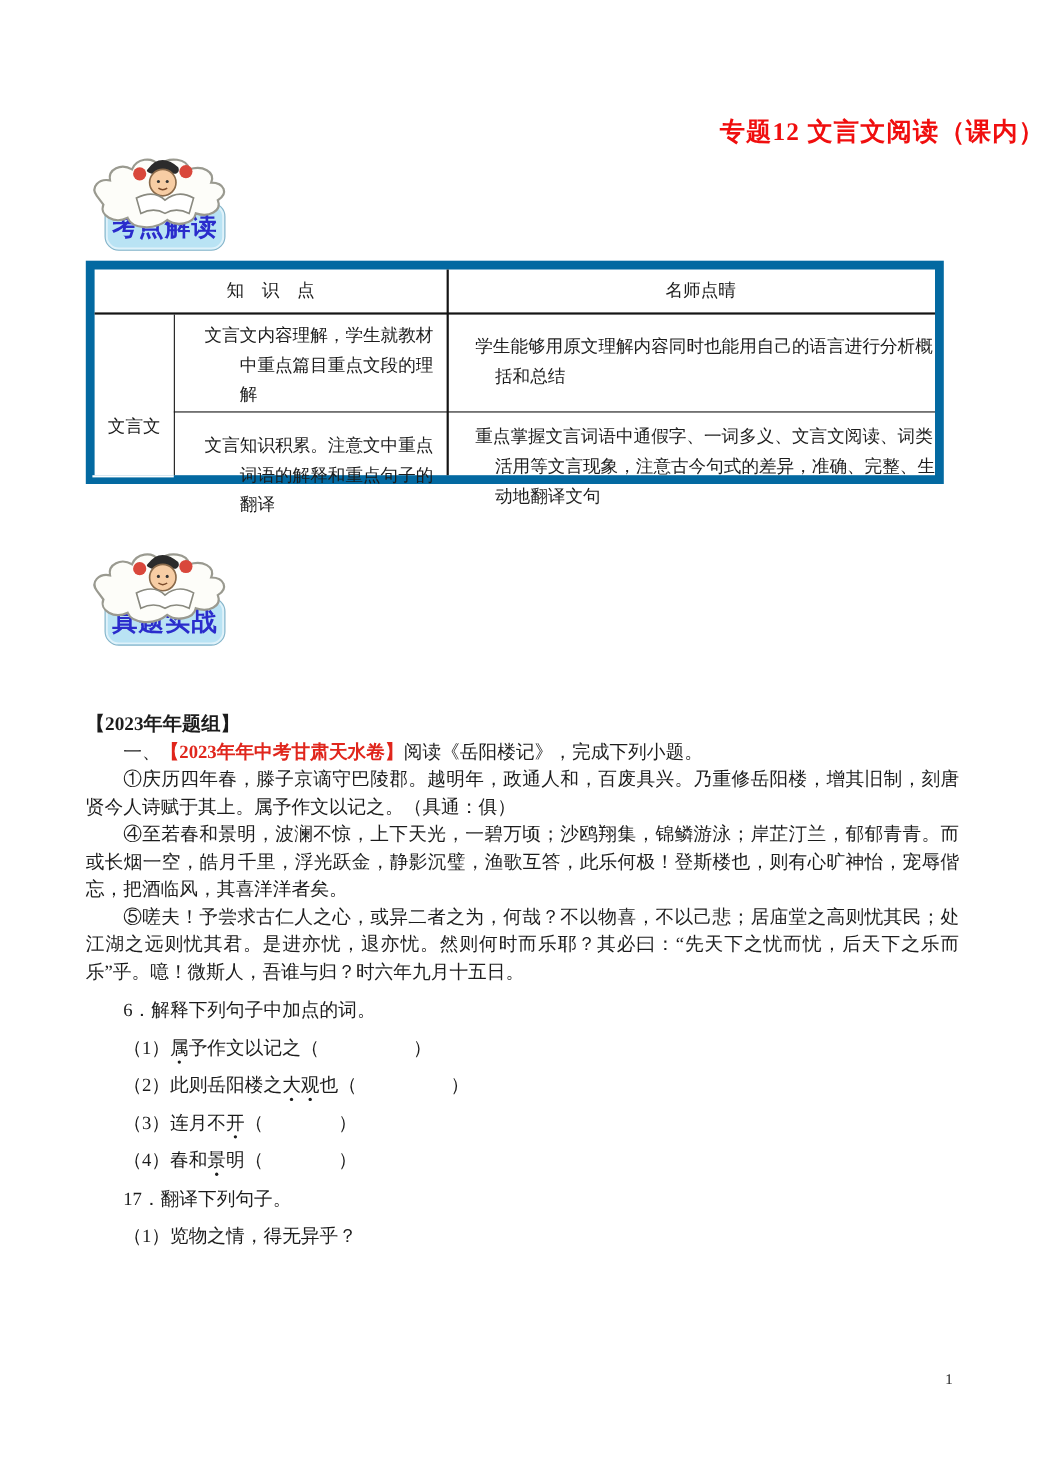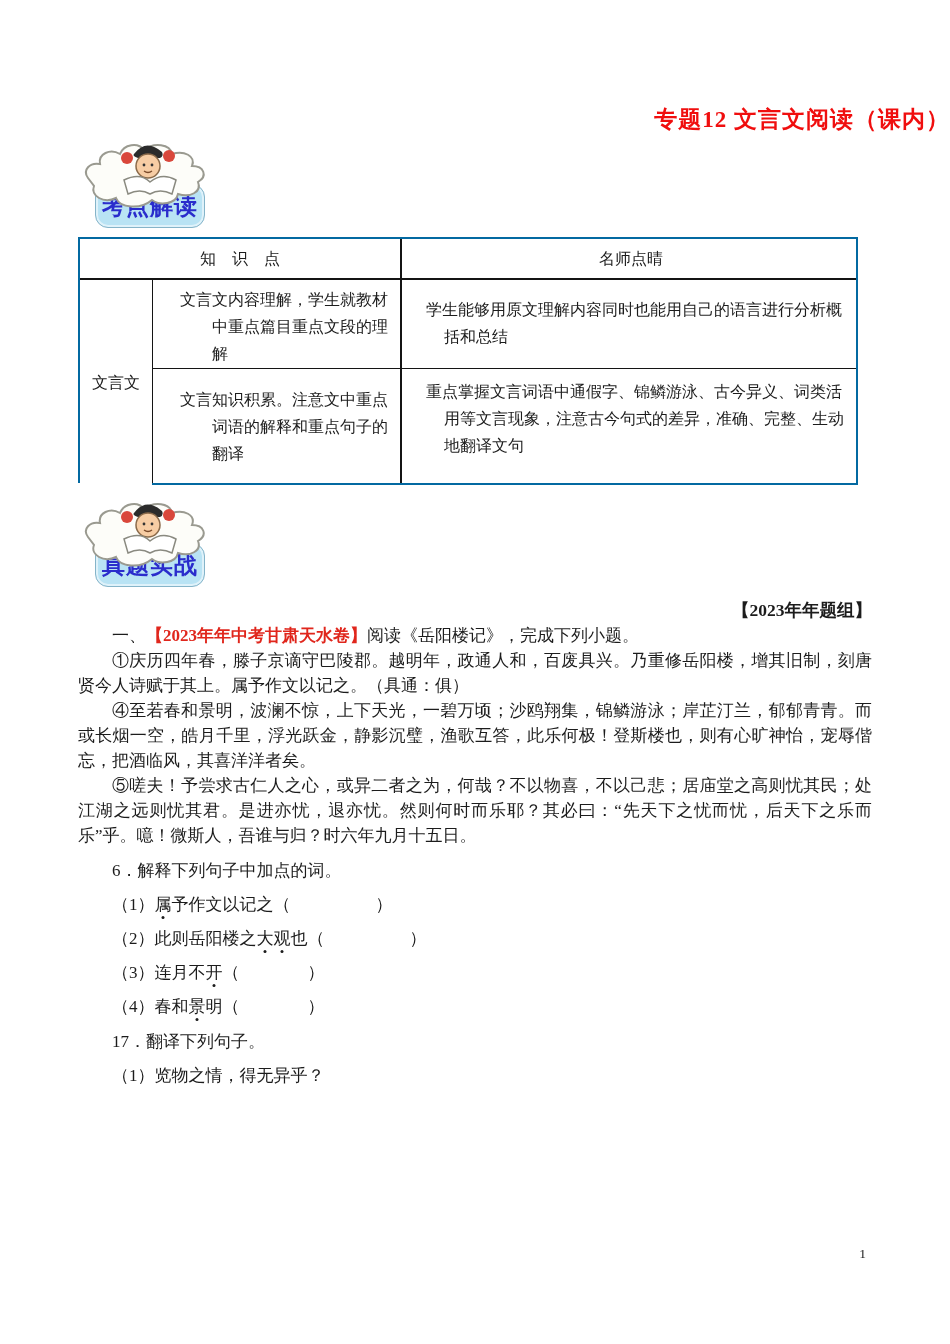--- a/index.html
+++ b/index.html
@@ -19,22 +19,22 @@
     background:var(--badge_bg,#b9e3f4);border:1px solid var(--badge_border,#85b4c9);
     border-radius:13px;display:flex;align-items:center;justify-content:center;
     box-shadow:inset 0 0 0 2px #dff2fa;
   }
   .badge-pill span{
     font-size:23px;font-weight:bold;color:var(--badge_text,#2a2ccc);letter-spacing:1px;white-space:nowrap;
   }
   .badge svg{position:absolute;left:0;top:-14px;z-index:2;}
   
   .ktable{
-    position:absolute;left:78px;top:237px;width:780px;height:248px;
-    border:2px solid #0369a1;box-sizing:border-box;font-size:16px;line-height:27px;
+    position:absolute;left:78px;top:237px;width:780px;height:203px;
+    border:8px solid #0369a1;box-sizing:border-box;font-size:16px;line-height:27px;
   }
   .ktable .hline-header{position:absolute;left:0;right:0;top:39px;height:2px;background:#141414;}
   .ktable .vline-main{position:absolute;top:0;bottom:0;left:320px;width:2px;background:#141414;}
   .ktable .vline-sub{position:absolute;top:41px;bottom:0;left:72px;width:1px;background:#141414;}
   .ktable .hline-row{position:absolute;left:72px;right:0;top:129px;height:1px;background:#141414;}
   .ktable .border-gap{position:absolute;left:-2px;bottom:-2px;width:74px;height:2px;background:#ffffff;}
   .kcell{position:absolute;box-sizing:border-box;}
   .kcell.center{display:flex;align-items:center;justify-content:center;text-align:center;}
   .cell-h1{left:0;top:0;width:320px;height:39px;}
   .cell-h2{left:322px;top:0;width:458px;height:39px;}
@@ -43,21 +43,21 @@
   .cell-t1{left:322px;top:41px;width:458px;height:88px;padding:16px 12px 0 12px;}
   .cell-k2{left:72px;top:129px;width:248px;height:117px;padding:18px 10px 0 14px;}
   .cell-t2{left:322px;top:129px;width:458px;height:117px;padding:10px 12px 0 12px;}
   .hang2{padding-left:46px;text-indent:-32px;}
   .hang1{padding-left:30px;text-indent:-18px;}
   
   .content{
     position:absolute;left:78px;top:598px;width:794px;
     font-size:17px;line-height:25px;text-align:justify;
   }
-  .group-title{text-align:right;font-weight:bold;font-size:17.5px;}
+  .group-title{text-align:left;font-weight:bold;font-size:17.5px;margin-top:48px;}
   .intro,.para{margin:0;text-indent:2em;}
   .red-source{color:var(--source_red,#e0261c);font-weight:bold;}
   .qstem{margin:10px 0 0 0;text-indent:2em;}
   .q-item{margin:9px 0 0 0;text-indent:2em;}
   .em-dot{position:relative;}
   .em-dot::after{
     content:"";position:absolute;left:50%;bottom:-5px;transform:translateX(-50%);
     width:3px;height:3px;border-radius:50%;background:#1c1c1c;
   }
   .blank{white-space:pre;}
@@ -102,21 +102,21 @@
     <div class="kcell cell-k1">
       <div class="hang2">文言文内容理解，学生就教材中重点篇目重点文段的理解</div>
     </div>
     <div class="kcell cell-t1">
       <div class="hang1">学生能够用原文理解内容同时也能用自己的语言进行分析概括和总结</div>
     </div>
     <div class="kcell cell-k2">
       <div class="hang2">文言知识积累。注意文中重点词语的解释和重点句子的翻译</div>
     </div>
     <div class="kcell cell-t2">
-      <div class="hang1">重点掌握文言词语中通假字、锦鳞游泳、古今异义、词类活用等文言现象，注意古今句式的差异，准确、完整、生动地翻译文句</div>
+      <div class="hang1">重点掌握文言词语中通假字、一词多义、文言文阅读、词类活用等文言现象，注意古今句式的差异，准确、完整、生动地翻译文句</div>
     </div>
   </div>
 
   <div class="badge" style="top:509px;">
     <svg width="150" height="80" viewBox="0 0 150 80">
       <path d="M8 42 C2 34 10 26 20 28 C18 18 30 12 40 18 C44 8 58 6 64 14 C74 6 90 8 92 18 C104 14 116 20 112 30 C124 30 128 40 118 46 C122 56 110 62 98 58 C96 68 80 70 72 64 C60 74 40 72 36 62 C24 68 10 60 14 50 Z" fill="#fdfdf9" stroke="#9a9a90" stroke-width="2"></path>
       <circle cx="47" cy="22" r="6" fill="#d9473b"></circle>
       <circle cx="89" cy="20" r="6" fill="#d9473b"></circle>
       <path d="M54 18 Q66 2 82 16 Q84 20 80 22 L58 22 Q52 20 54 18 Z" fill="#2b2b2b"></path>
       <circle cx="68" cy="30" r="12" fill="#f7cda4" stroke="#8a6a4a" stroke-width="1.5"></circle>

